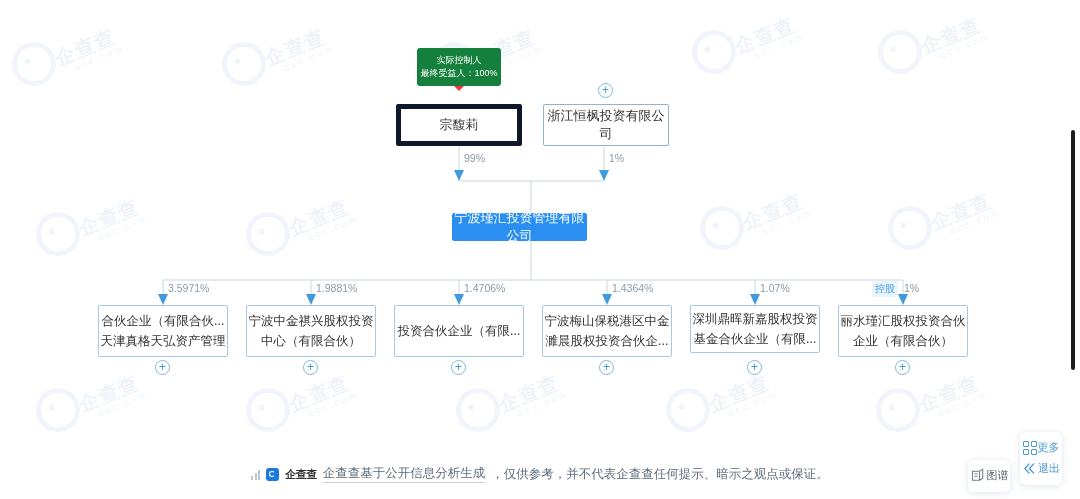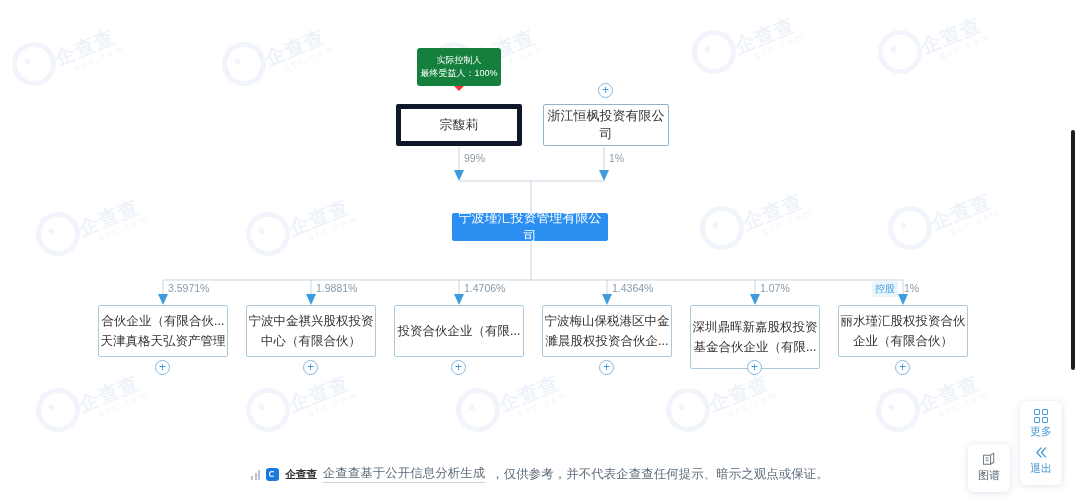--- a/index.html
+++ b/index.html
@@ -260,21 +260,21 @@
     gap: 4px;
   }
   .ctl-single {
     right: 70px;
     bottom: 7px;
     width: 42px;
     padding: 7px 0 8px;
   }
   .ctl-item {
     display: flex;
-    flex-direction: column;
+    flex-direction: row;
     align-items: center;
     gap: 1px;
     cursor: pointer;
     padding: 1px 0;
   }
   .ctl-item .lbl {
     font-size: 11px;
     color: #4a9ad4;
   }
   .ico-grid {
@@ -405,21 +405,21 @@
     </div>
 
     <div class="node node-company" style="left:543px; top:104px; width:126px; height:42px;">
       <span>浙江恒枫投资有限公司</span>
     </div>
     <div class="plus" style="left:598px; top:83px;">+</div>
 
     <div class="pct" style="left:464px; top:152px;">99%</div>
     <div class="pct" style="left:609px; top:152px;">1%</div>
 
-    <div class="node node-center" style="left:452px; top:213px; width:156px; height:28px;">
+    <div class="node node-center" style="left:452px; top:213px; width:135px; height:28px;">
       <span>宁波瑾汇投资管理有限公司</span>
     </div>
 
     <div class="pct" style="left:168px; top:282px;">3.5971%</div>
     <div class="node node-leaf" style="left:98px; top:305px; width:130px; height:52px;">
       <span class="ln">合伙企业（有限合伙...</span>
       <span class="ln">天津真格天弘资产管理</span>
     </div>
     <div class="plus" style="left:155px; top:360px;">+</div>
 
@@ -437,21 +437,21 @@
     <div class="plus" style="left:451px; top:360px;">+</div>
 
     <div class="pct" style="left:612px; top:282px;">1.4364%</div>
     <div class="node node-leaf" style="left:542px; top:305px; width:130px; height:52px;">
       <span class="ln">宁波梅山保税港区中金</span>
       <span class="ln">濉晨股权投资合伙企...</span>
     </div>
     <div class="plus" style="left:599px; top:360px;">+</div>
 
     <div class="pct" style="left:760px; top:282px;">1.07%</div>
-    <div class="node node-leaf" style="left:690px; top:305px; width:130px; height:64px;">
+    <div class="node node-leaf" style="left:690px; top:305px; width:130px; height:48px;">
       <span class="ln">深圳鼎晖新嘉股权投资</span>
       <span class="ln">基金合伙企业（有限...</span>
     </div>
     <div class="plus" style="left:747px; top:360px;">+</div>
 
     <div class="ctl-tag" style="left:872px; top:281px;">控股</div>
     <div class="pct" style="left:904px; top:282px;">1%</div>
     <div class="node node-leaf" style="left:838px; top:305px; width:130px; height:52px;">
       <span class="ln">丽水瑾汇股权投资合伙</span>
       <span class="ln">企业（有限合伙）</span>

